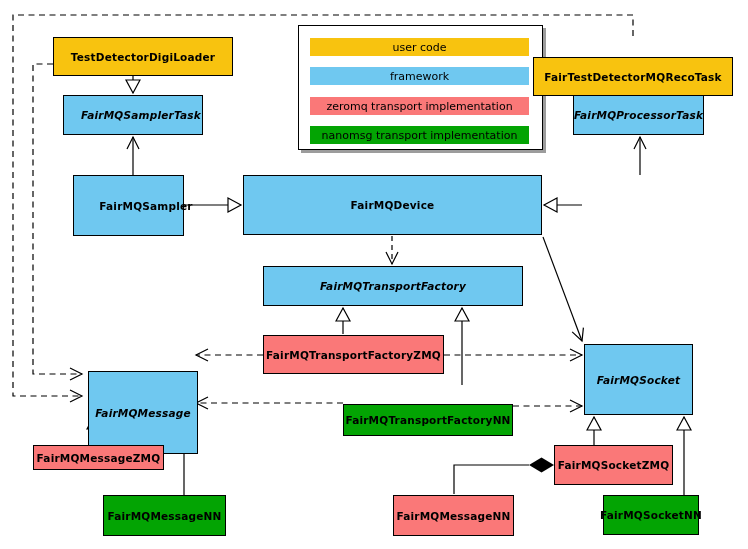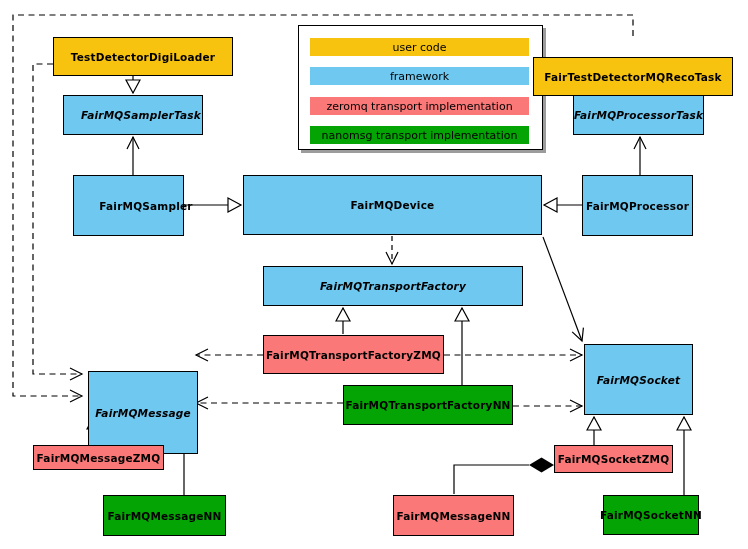--- a/index.html
+++ b/index.html
@@ -95,35 +95,34 @@
   <div class="node" style="left: 533px; top: 37px; width: 200px; height: 39px; background-color: rgb(248, 195, 15); margin-top: 20px;">FairTestDetectorMQRecoTask</div>
 
   <div class="node abstract" style="left: 63px; top: 95px; width: 140px; height: 40px; background-color: rgb(111, 200, 240); padding-left: 16px;">FairMQSamplerTask</div>
 
   <div class="node abstract" style="left: 573px; top: 95px; width: 131px; height: 40px; background-color: rgb(111, 200, 240);">FairMQProcessorTask</div>
 
   <div class="node" style="left: 73px; top: 175px; width: 111px; height: 61px; background-color: rgb(111, 200, 240); padding-left: 35px;">FairMQSampler</div>
 
   <div class="node" style="left: 243px; top: 175px; width: 299px; height: 60px; background-color: rgb(111, 200, 240);">FairMQDevice</div>
 
-  <div class="node" style="left: 582px; top: 175px; width: 111px; height: 61px; background-color: rgb(111, 200, 240);">FairMQProcessor</div>
 
   <div class="node abstract" style="left: 263px; top: 266px; width: 260px; height: 40px; background-color: rgb(111, 200, 240);">FairMQTransportFactory</div>
 
   <div class="node abstract" style="left: 88px; top: 345px; width: 110px; height: 83px; background-color: rgb(111, 200, 240); margin-top: 26px;">FairMQMessage</div>
 
   <div class="node abstract" style="left: 584px; top: 344px; width: 109px; height: 71px; background-color: rgb(111, 200, 240);">FairMQSocket</div>
 
   <div class="node" style="left: 263px; top: 335px; width: 181px; height: 39px; background-color: rgb(250, 120, 120);">FairMQTransportFactoryZMQ</div>
 
-  <div class="node" style="left: 343px; top: 385px; width: 170px; height: 40px; background-color: rgb(3, 164, 3);">FairMQTransportFactoryNN</div>
+  <div class="node" style="left: 343px; top: 404px; width: 170px; height: 32px; background-color: rgb(3, 164, 3);">FairMQTransportFactoryNN</div>
 
   <div class="node" style="left: 33px; top: 445px; width: 131px; height: 25px; background-color: rgb(250, 120, 120);">FairMQMessageZMQ</div>
 
   <div class="node" style="left: 103px; top: 495px; width: 123px; height: 41px; background-color: rgb(3, 164, 3);">FairMQMessageNN</div>
 
   <div class="node" style="left: 393px; top: 495px; width: 121px; height: 41px; background-color: rgb(250, 120, 120);">FairMQMessageNN</div>
 
-  <div class="node" style="left: 554px; top: 445px; width: 119px; height: 28px; background-color: rgb(250, 120, 120); text-align: right;">FairMQSocketZMQ</div>
+  <div class="node" style="left: 554px; top: 445px; width: 119px; height: 40px; background-color: rgb(250, 120, 120); text-align: right;">FairMQSocketZMQ</div>
 
   <div class="node" style="left: 603px; top: 495px; width: 96px; height: 40px; background-color: rgb(3, 164, 3);">FairMQSocketNN</div>
 
 </div>
 
 </body></html>

